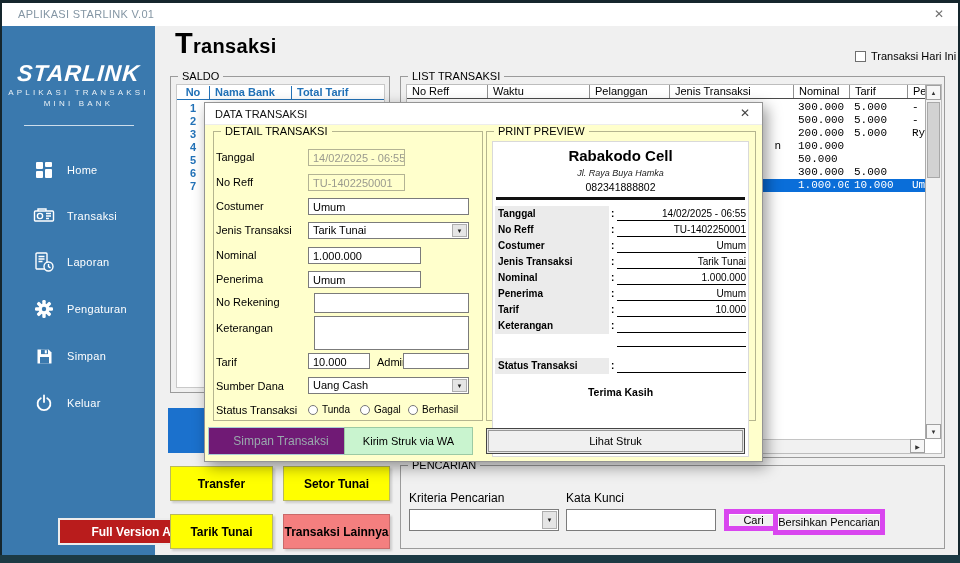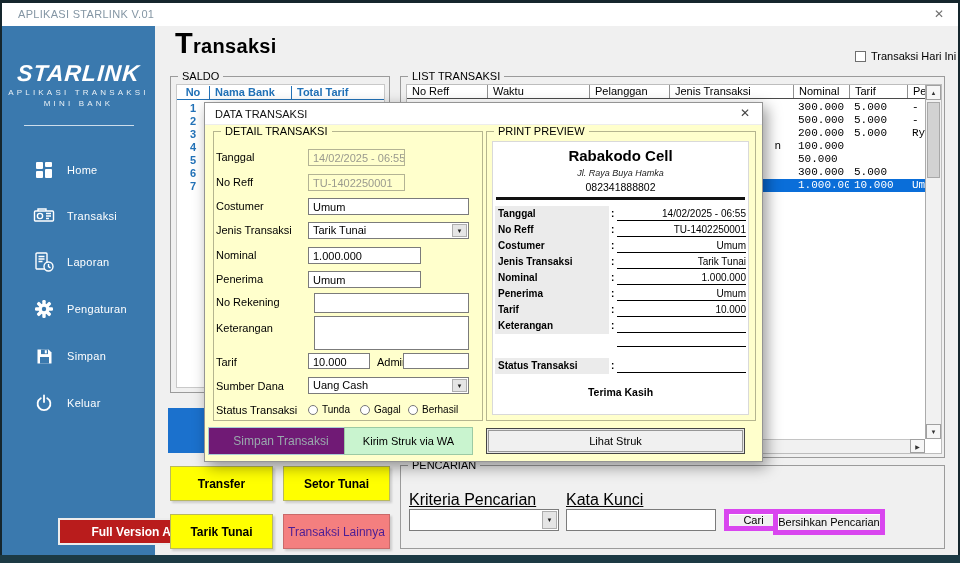--- a/index.html
+++ b/index.html
@@ -69,52 +69,52 @@
   .hscroll{left:0;bottom:0;width:518px;height:14px;background:#f1f1f1;border-top:1px solid #c4c4c4;}
   .sbtn{position:absolute;background:#f6f6f6;border:1px solid #a0a0a0;display:flex;align-items:center;
     justify-content:center;font-size:6px;color:#333;}
   .sb-up{left:0;top:0;width:15px;height:15px;}
   .sb-dn{left:0;bottom:0;width:15px;height:15px;}
   .sb-th{position:absolute;left:1px;top:17px;width:13px;height:76px;background:#d2d2d2;border:1px solid #a8a8a8;}
   .sb-rt{right:0;top:-1px;width:15px;height:14px;}
 
   
   .gb-cari{left:400px;top:465px;width:545px;height:84px;}
-  .lab{font-size:16px;text-decoration:underline;}
+  .lab{font-size:12px;}
   .inp{background:#fff;border:1px solid #7b7b7b;font-size:11px;padding:2px 4px;line-height:13px;
     overflow:hidden;white-space:nowrap;}
   .inp-dis{background:transparent;border:1px solid #b3b394;color:#9a9a8e;}
   .dd{background:#fff;border:1px solid #7b7b7b;}
   .dd .val{position:absolute;left:4px;top:2px;font-size:11px;}
   .dd .btn{position:absolute;top:1px;right:1px;bottom:1px;width:15px;background:#e5e5e5;
     border:1px solid #aeaeae;display:flex;align-items:center;justify-content:center;font-size:6px;color:#222;}
   .btn3d{background:#f0f0f0;border:5px solid #d946ef;box-shadow:inset 1px 1px 0 #fff;
     display:flex;align-items:center;justify-content:center;font-size:11px;cursor:default;}
 
   
   .btn-yellow{background:#ffff00;border:1px solid #b9b95e;box-shadow:2px 2px 2px rgba(0,0,0,.15);
     display:flex;align-items:center;justify-content:center;font-size:12px;font-weight:bold;cursor:default;}
   .btn-pink{background:#f47f7f;border:1px solid #c96a6a;box-shadow:2px 2px 2px rgba(0,0,0,.15);
-    display:flex;align-items:center;justify-content:center;font-size:12px;font-weight:normal;color:#4c1d95;cursor:default;}
+    display:flex;align-items:center;justify-content:center;font-size:12px;font-weight:bold;color:#000000;cursor:default;}
   .blue-hidden{left:168px;top:408px;width:60px;height:45px;background:#1b71cd;z-index:1;}
 
   
   .dialog{left:204px;top:102px;width:559px;height:360px;background:#ffffcc;border:1px solid #949494;
     box-shadow:4px 5px 14px rgba(0,0,0,.4);z-index:10;}
   .dlg-bar{left:0;top:0;width:100%;height:22px;background:#fff;border-bottom:1px solid #ededed;}
   .dlg-bar .t{position:absolute;left:10px;top:5px;font-size:11px;color:#111;}
   .dlg-bar .x{position:absolute;right:12px;top:3px;font-size:12px;color:#444;cursor:default;}
   .gb-detail{left:8px;top:28px;width:270px;height:290px;border:1px solid #b5b58f;}
   .gb-print{left:281px;top:28px;width:270px;height:290px;border:1px solid #b5b58f;}
   .flab{position:absolute;font-size:11px;}
   .radio{width:10px;height:10px;border-radius:50%;background:#fff;border:1px solid #777;display:inline-block;}
   .ropt{position:absolute;display:flex;align-items:center;gap:4px;font-size:10px;}
 
   
-  .receipt{left:287px;top:38px;width:257px;height:274px;background:#fff;border:1px solid #d9d9d9;}
+  .receipt{left:287px;top:38px;width:257px;height:316px;background:#fff;border:1px solid #d9d9d9;}
   .r-name{left:0;top:5px;width:100%;text-align:center;font-size:15px;font-weight:bold;}
   .r-addr{left:0;top:26px;width:100%;text-align:center;font-size:9px;font-style:italic;color:#222;}
   .r-phone{left:0;top:39px;width:100%;text-align:center;font-size:10.5px;}
   .r-sep{left:3px;top:55px;width:249px;height:3px;background:#111;}
   .r-row{left:0;width:100%;height:16px;}
   .r-label{position:absolute;left:2px;top:0;width:114px;height:16px;background:#ebebeb;
     font-size:10px;font-weight:bold;padding:2px 0 0 3px;}
   .r-colon{position:absolute;left:118px;top:2px;font-size:10px;font-weight:bold;}
   .r-value{position:absolute;left:124px;top:0;width:129px;height:15px;text-align:right;
     font-size:10px;padding-top:2px;border-bottom:1px solid #000;}

